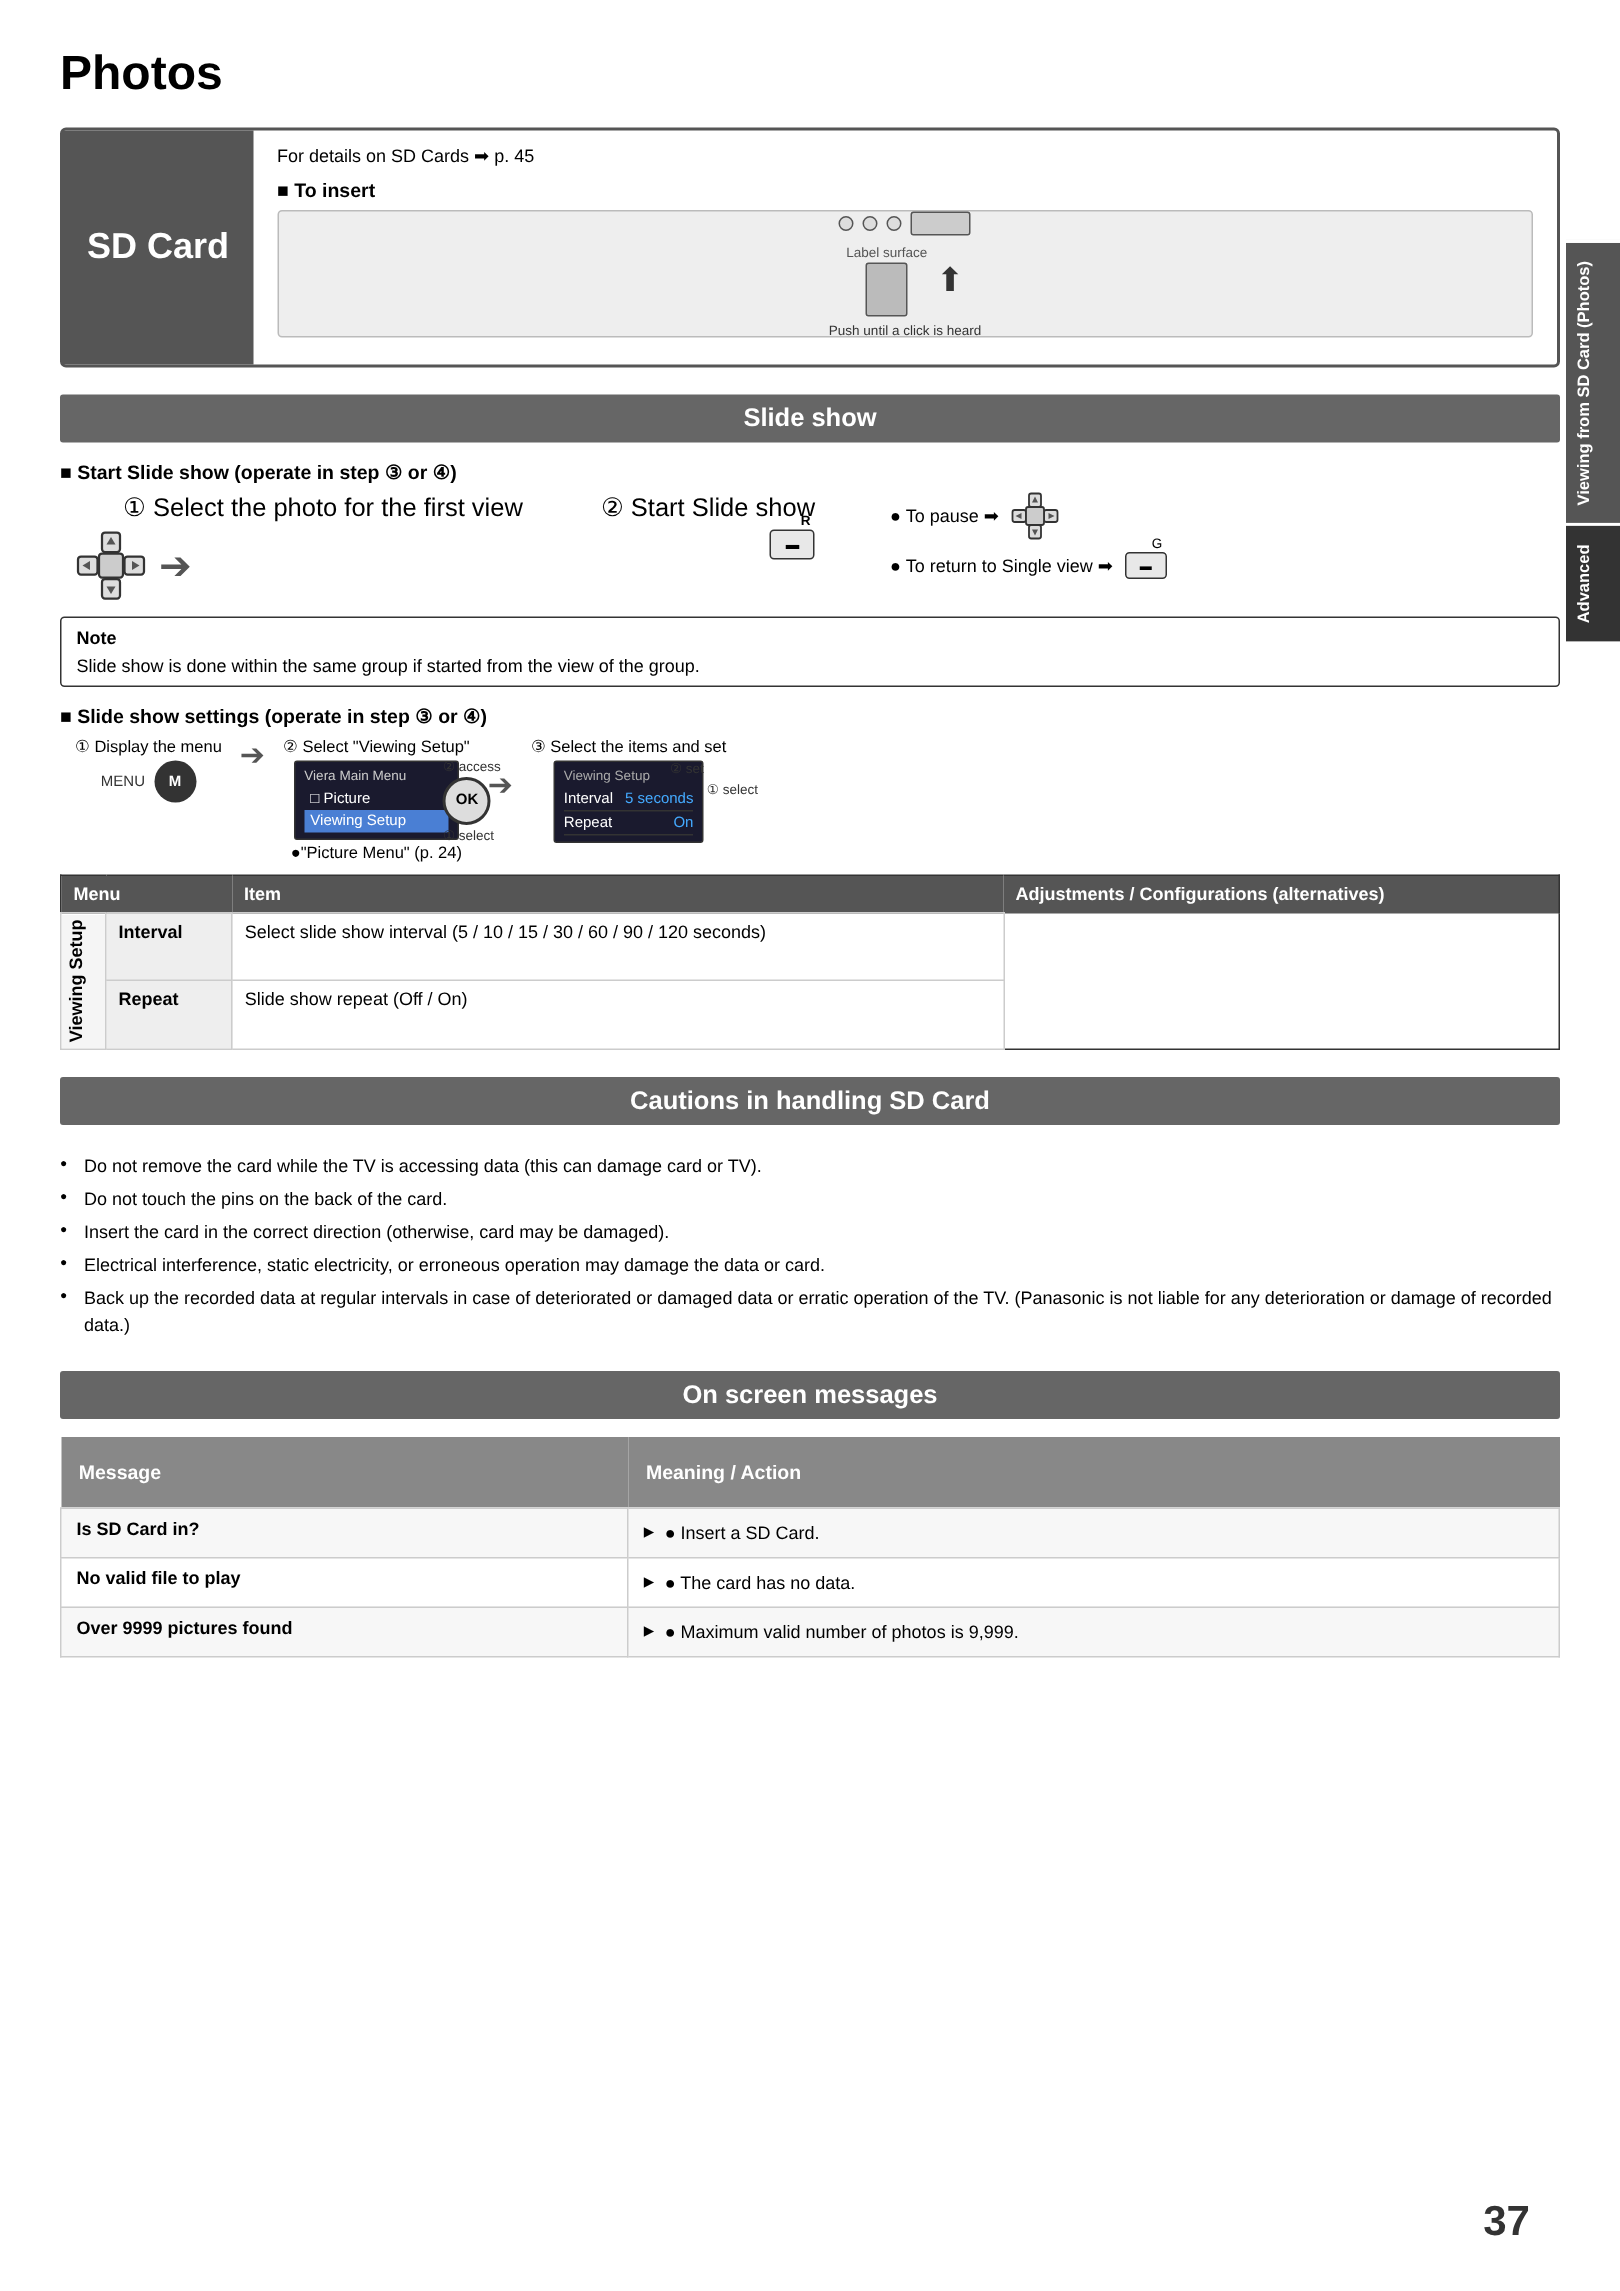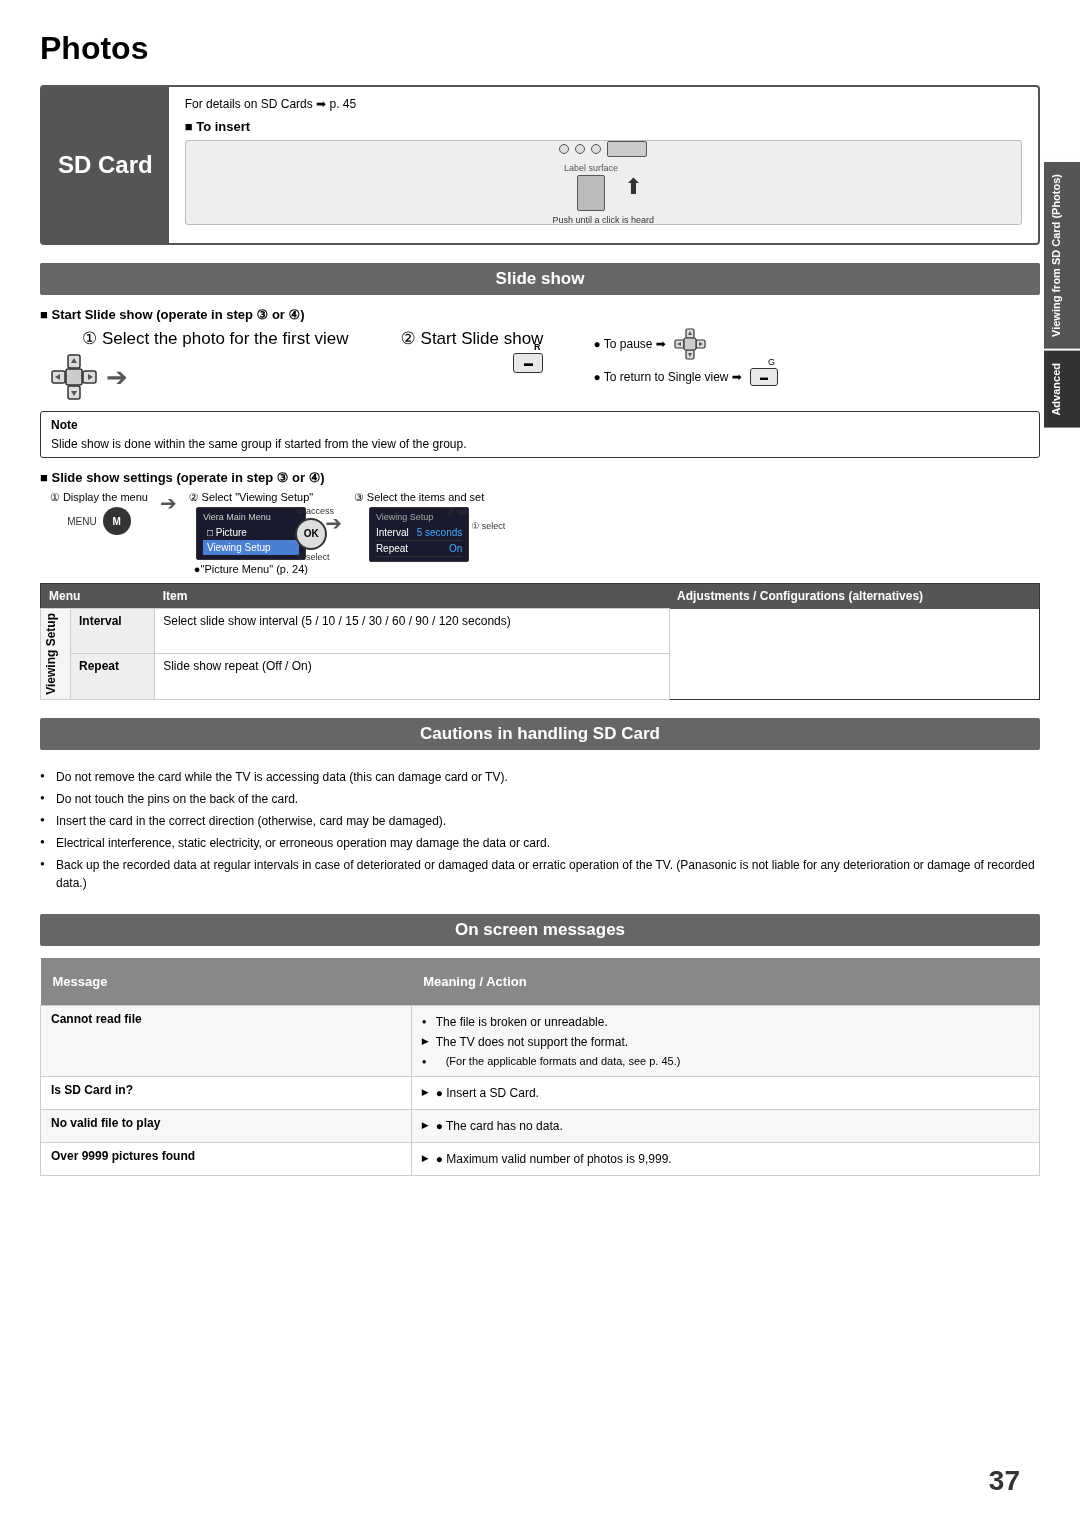--- a/index.html
+++ b/index.html
@@ -620,30 +620,20 @@
   <div class="section-header">On screen messages</div>
   <table class="msg-table">
     <thead>
       <tr>
         <th>Message</th>
         <th class="action-col">Meaning / Action</th>
       </tr>
     </thead>
     <tbody>
 
-      <tr>
-        <td><span class="msg-key">Cannot read file</span></td>
-        <td>
-          <ul class="action-list">
-            <li>The file is broken or unreadable.</li>
-            <li class="arrow-item">The TV does not support the format.</li>
-            <li style="padding-left:24px;font-size:11px;">(For the applicable formats and data, see p. 45.)</li>
-          </ul>
-        </td>
-      </tr>
 
       <tr>
         <td><span class="msg-key">Is SD Card in?</span></td>
         <td>
           <ul class="action-list">
             <li class="arrow-item">● Insert a SD Card.</li>
           </ul>
         </td>
       </tr>
 

